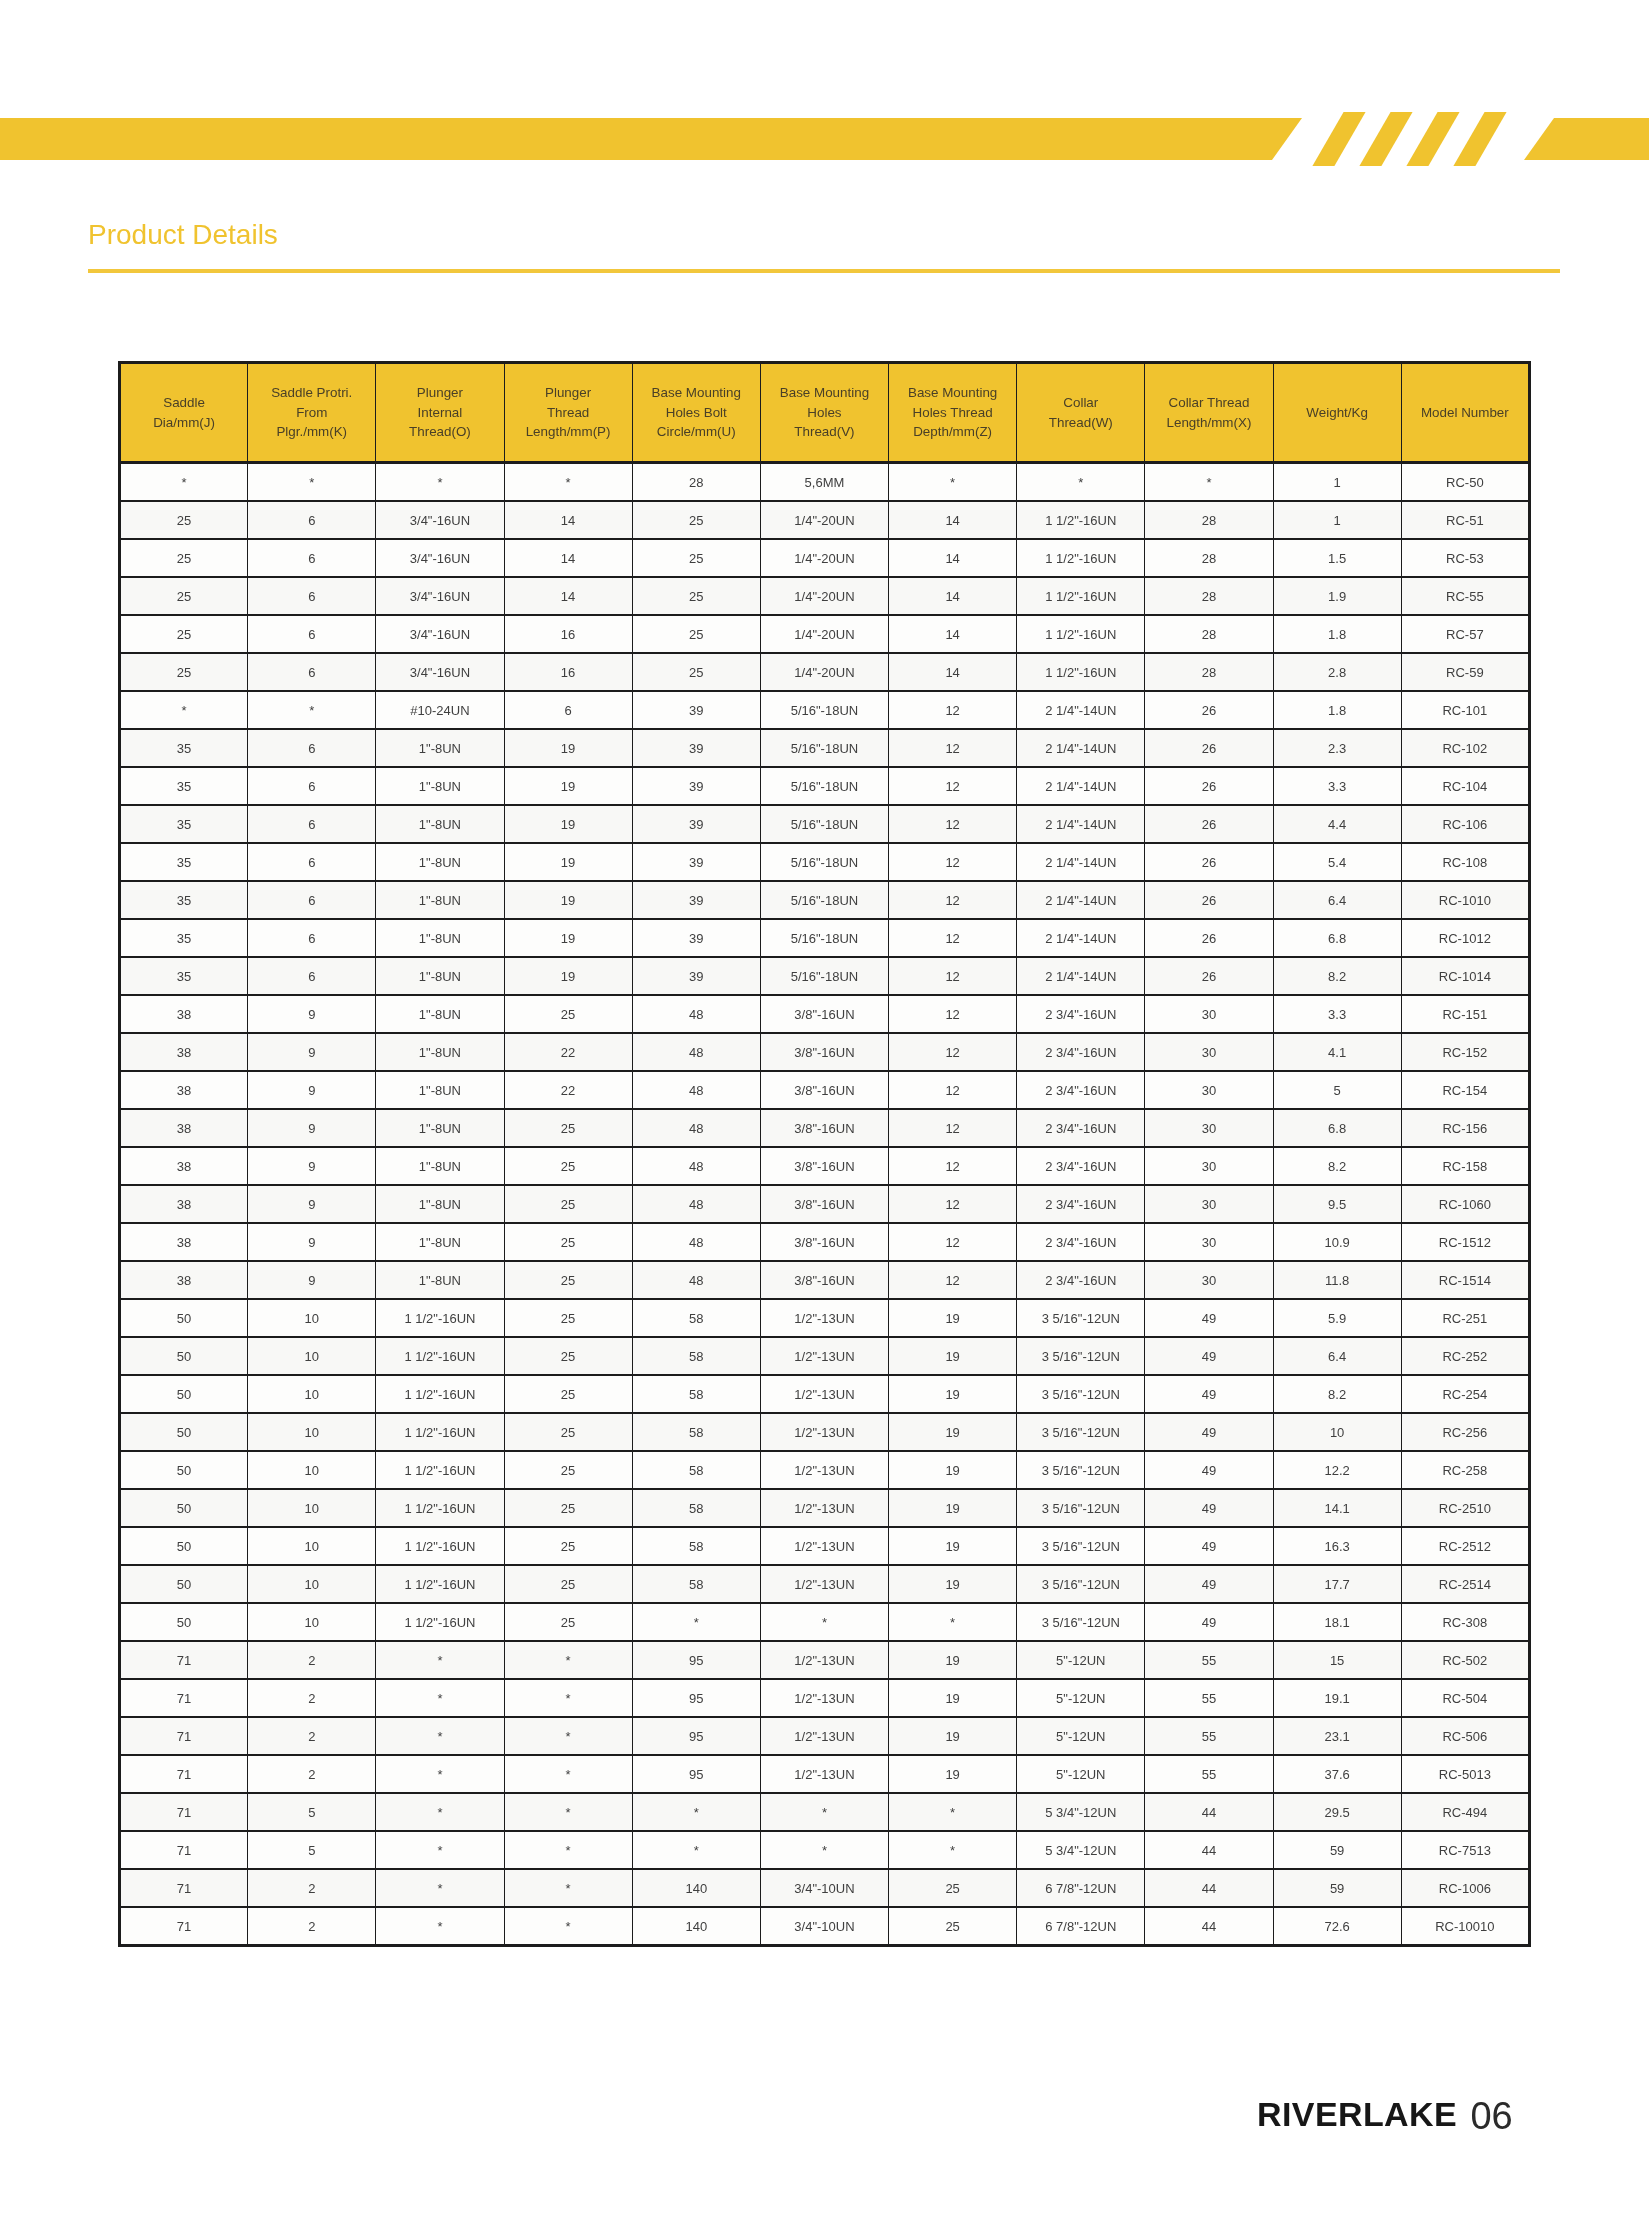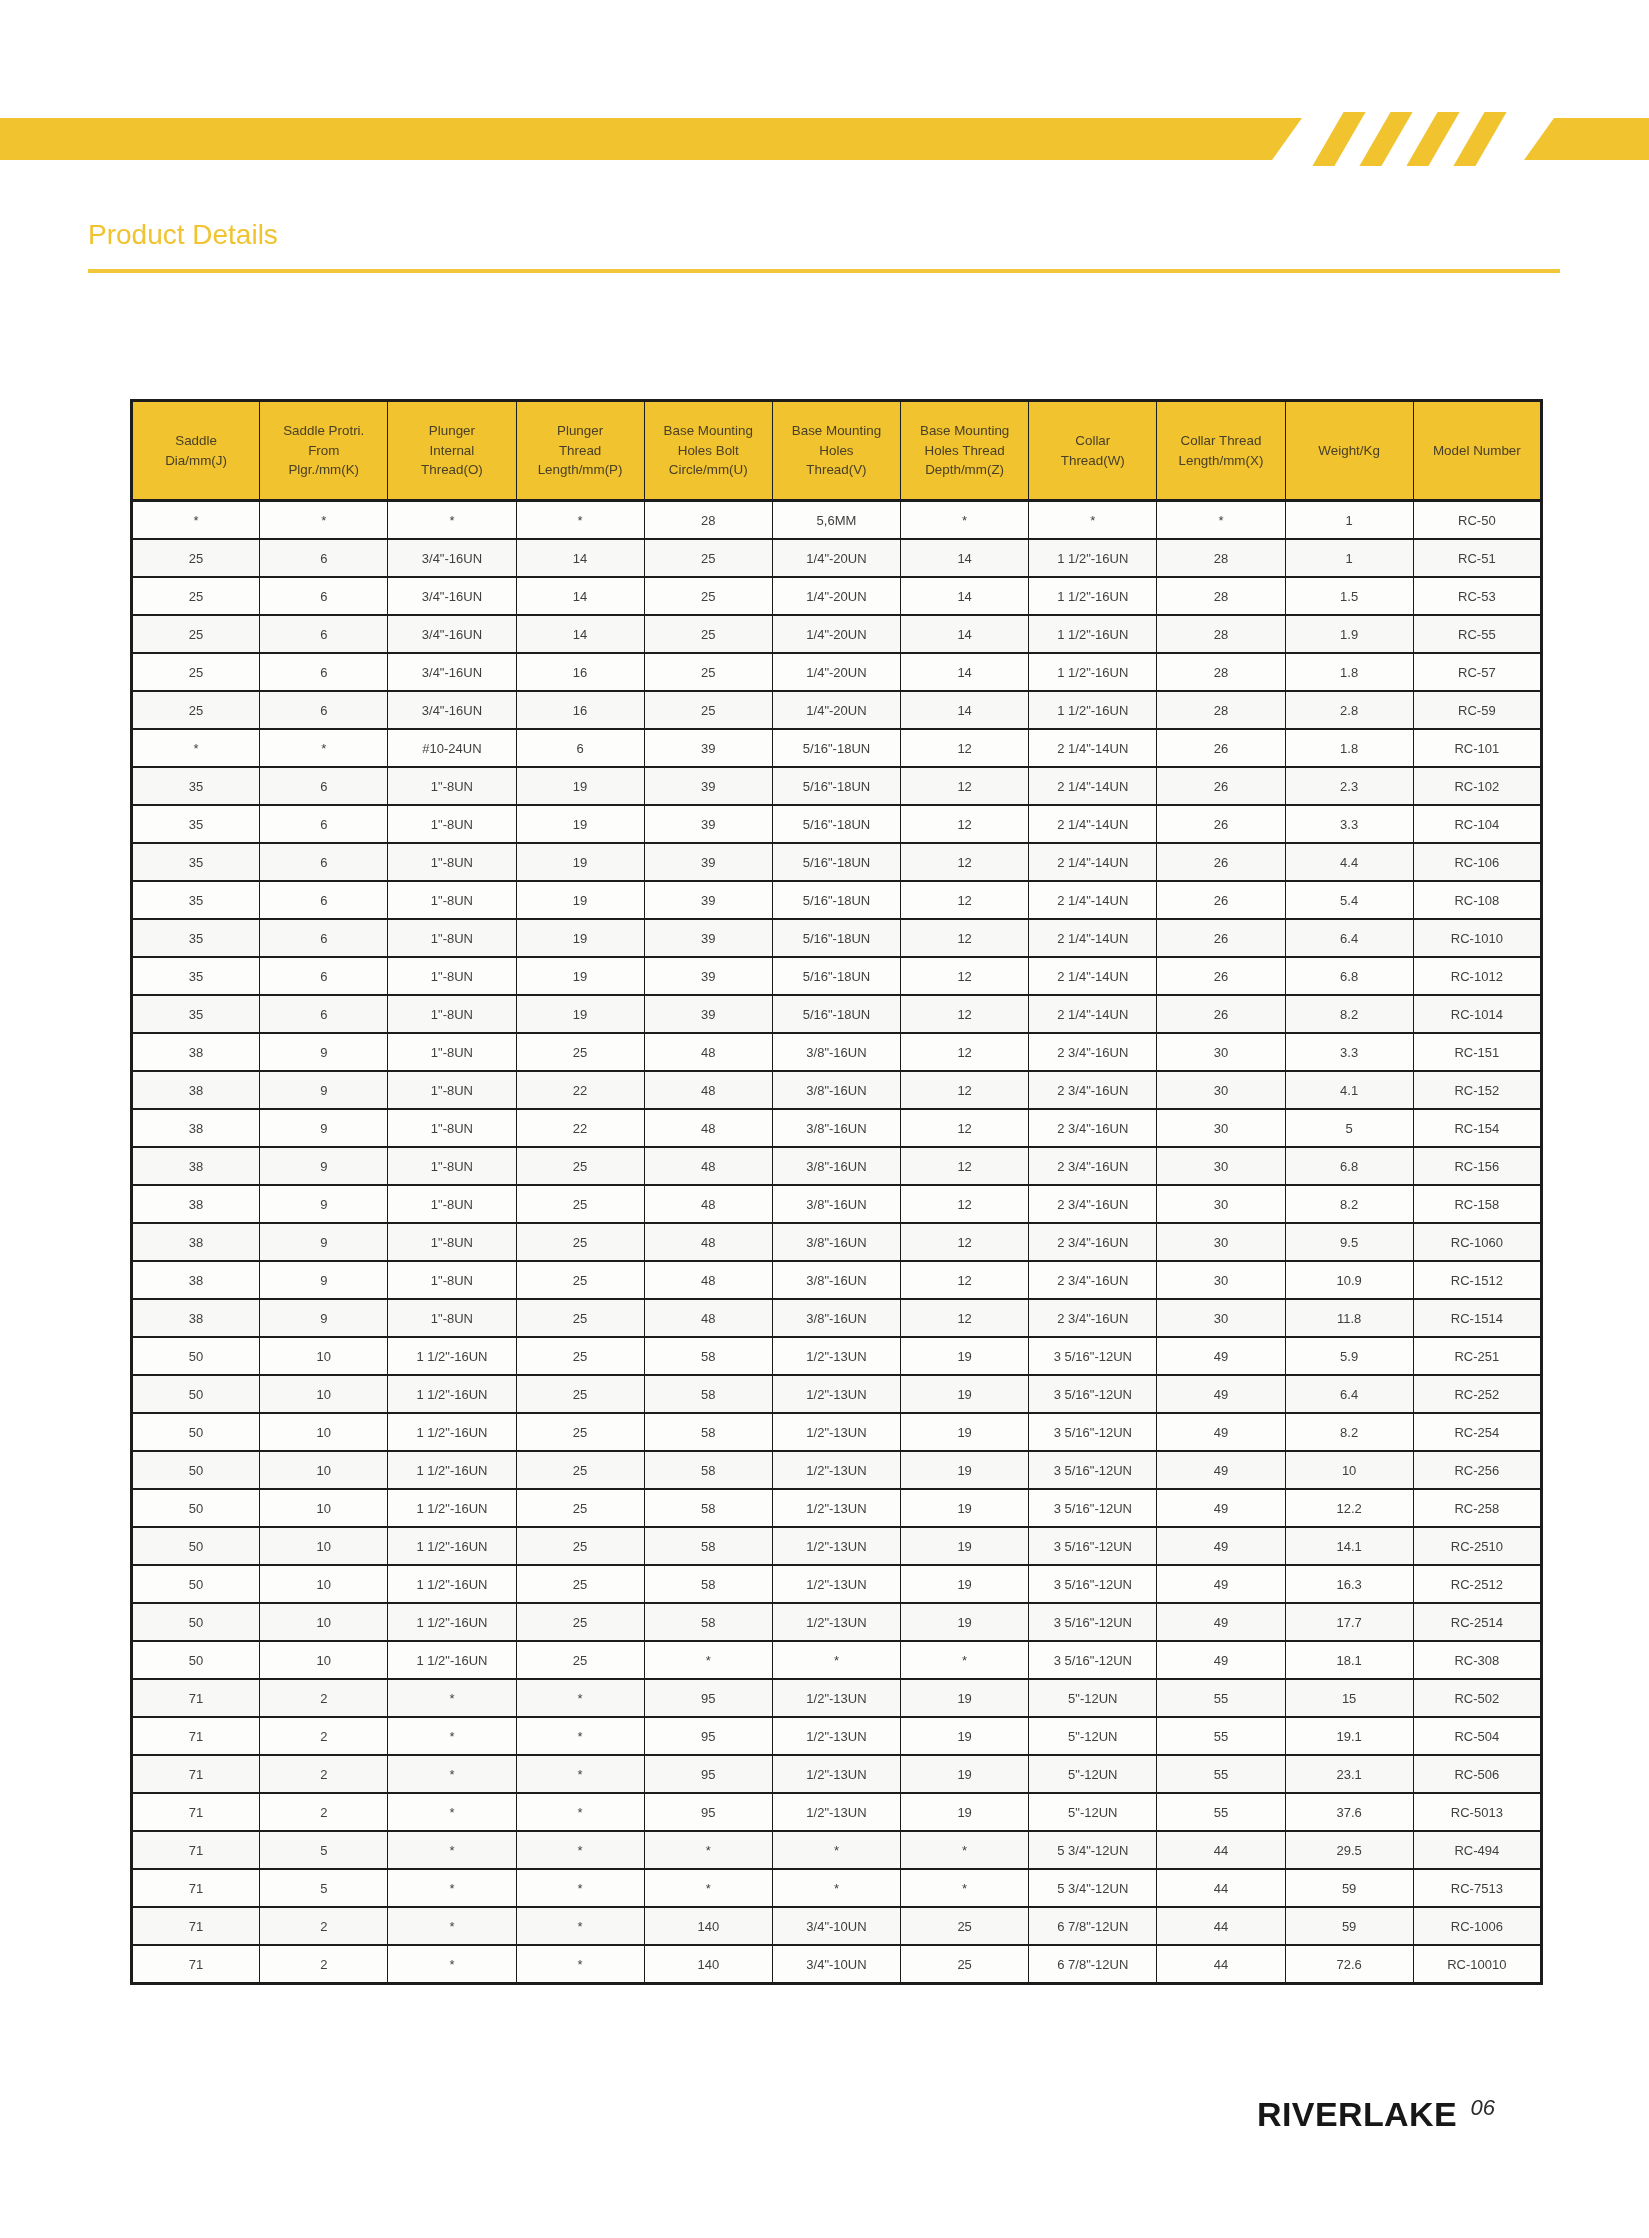--- a/index.html
+++ b/index.html
@@ -10,34 +10,34 @@
     clip-path:polygon(0 0,100% 0,calc(100% - 30px) 100%,0 100%);}
   .topbar-right{position:absolute;top:118px;left:1524px;width:126px;height:42px;background:#F0C32F;
     clip-path:polygon(30px 0,100% 0,100% 100%,0 100%);}
   .stripe{position:absolute;top:112px;width:22.4px;height:54px;background:#F0C32F;transform:skewX(-30deg);}
 
   
   .page-title{position:absolute;left:88px;top:219px;font-size:28px;font-weight:normal;color:#F0C32F;letter-spacing:0px;}
   .title-underline{position:absolute;left:88px;top:269px;width:1472px;height:3.7px;background:#F2C73C;}
 
   
-  .spec-table{position:absolute;left:118px;top:399px;width:1413px;border-collapse:collapse;table-layout:fixed;
-    border:3px solid #1c1c1c;margin-left:12px;}
+  .spec-table{position:absolute;left:118px;top:361px;width:1413px;border-collapse:collapse;table-layout:fixed;
+    border:3px solid #1c1c1c;}
   .spec-table th{background:#F0C32F;color:#4a4027;font-size:13.4px;font-weight:normal;line-height:1.45;
     white-space:pre-line;height:97px;text-align:center;vertical-align:middle;
     border-left:1.5px solid #1c1c1c;border-right:1.5px solid #1c1c1c;border-bottom:3px solid #1c1c1c;padding:0 1.5px;}
   .spec-table td{background:#fdfdfc;color:#3f3f3f;font-size:13px;height:36px;text-align:center;vertical-align:middle;
     border-left:1.5px solid #1c1c1c;border-right:1.5px solid #1c1c1c;border-top:2.2px solid #1c1c1c;border-bottom:2.2px solid #1c1c1c;
     padding:0 0.7px;overflow:hidden;}
   .spec-table tr:nth-child(even) td{background:#f8f8f6;}
 
   
   .footer{position:absolute;left:1257px;top:2095px;display:flex;align-items:flex-start;gap:13.4px;}
   .brand{font-size:34px;font-weight:900;color:#171717;letter-spacing:0.4px;}
-  .page-number{font-size:22px;font-weight:400;color:#2b2b2b;font-style:italic;}
+  .page-number{font-size:38px;font-weight:400;color:#2b2b2b;}
 </style>
 </head>
 <body>
 
 <div class="topbar-left"></div>
 <div class="stripe" style="left:1328px;"></div>
 <div class="stripe" style="left:1375px;"></div>
 <div class="stripe" style="left:1422px;"></div>
 <div class="stripe" style="left:1469px;"></div>
 <div class="topbar-right"></div>

